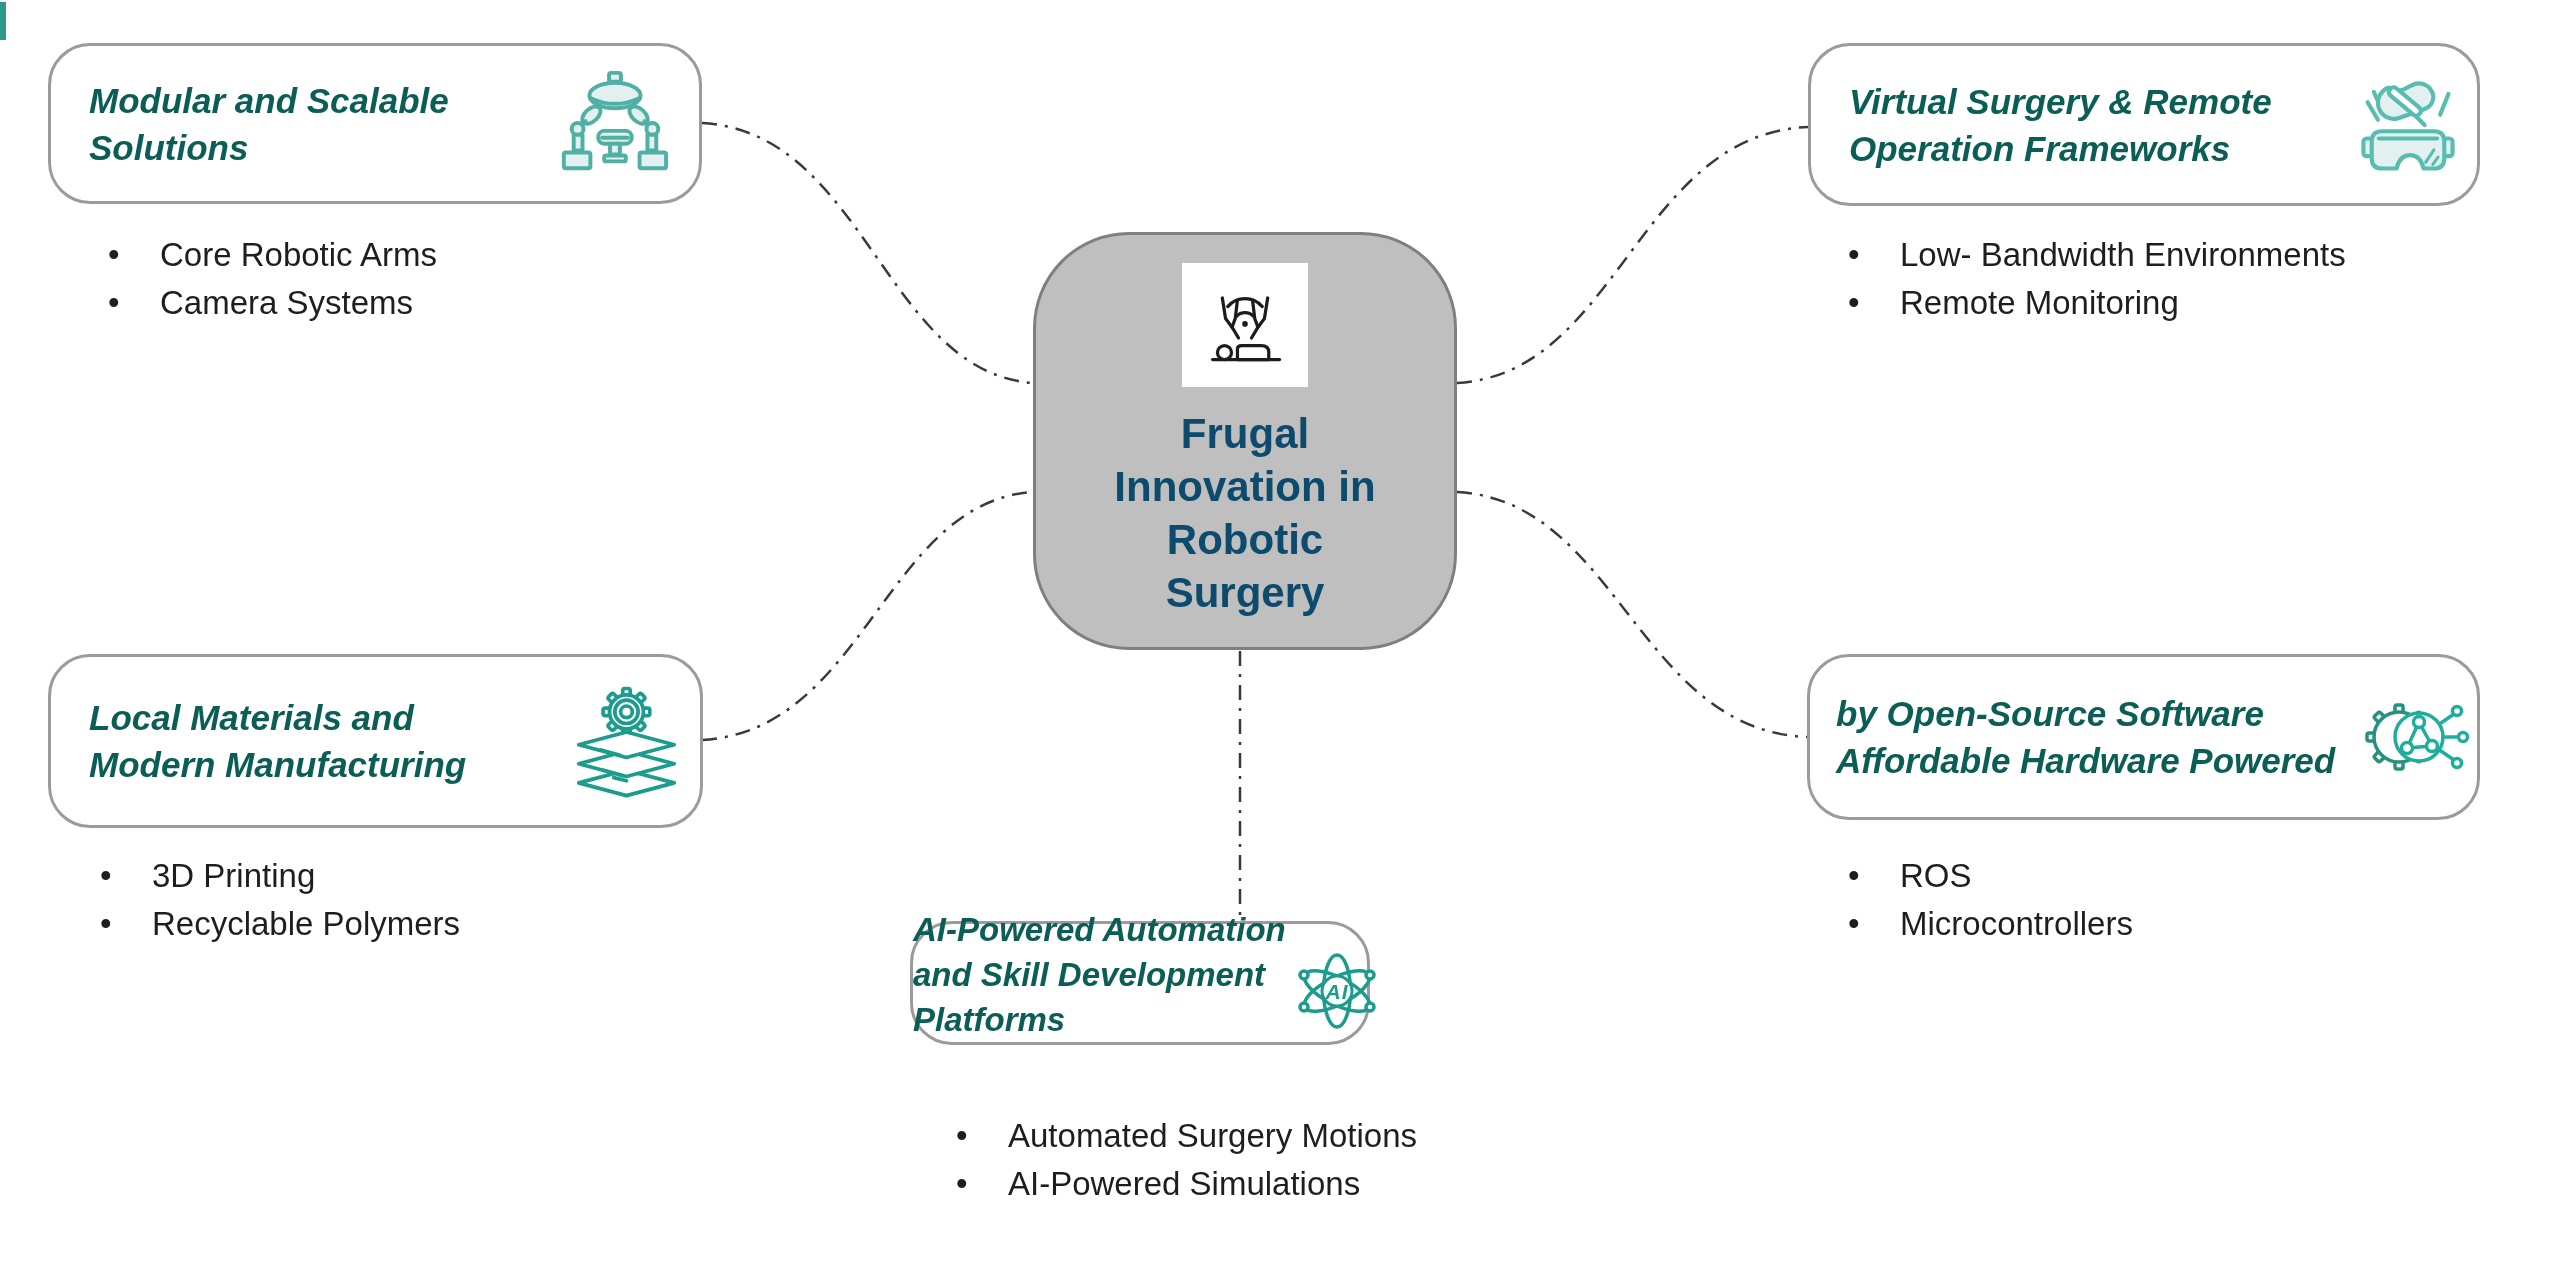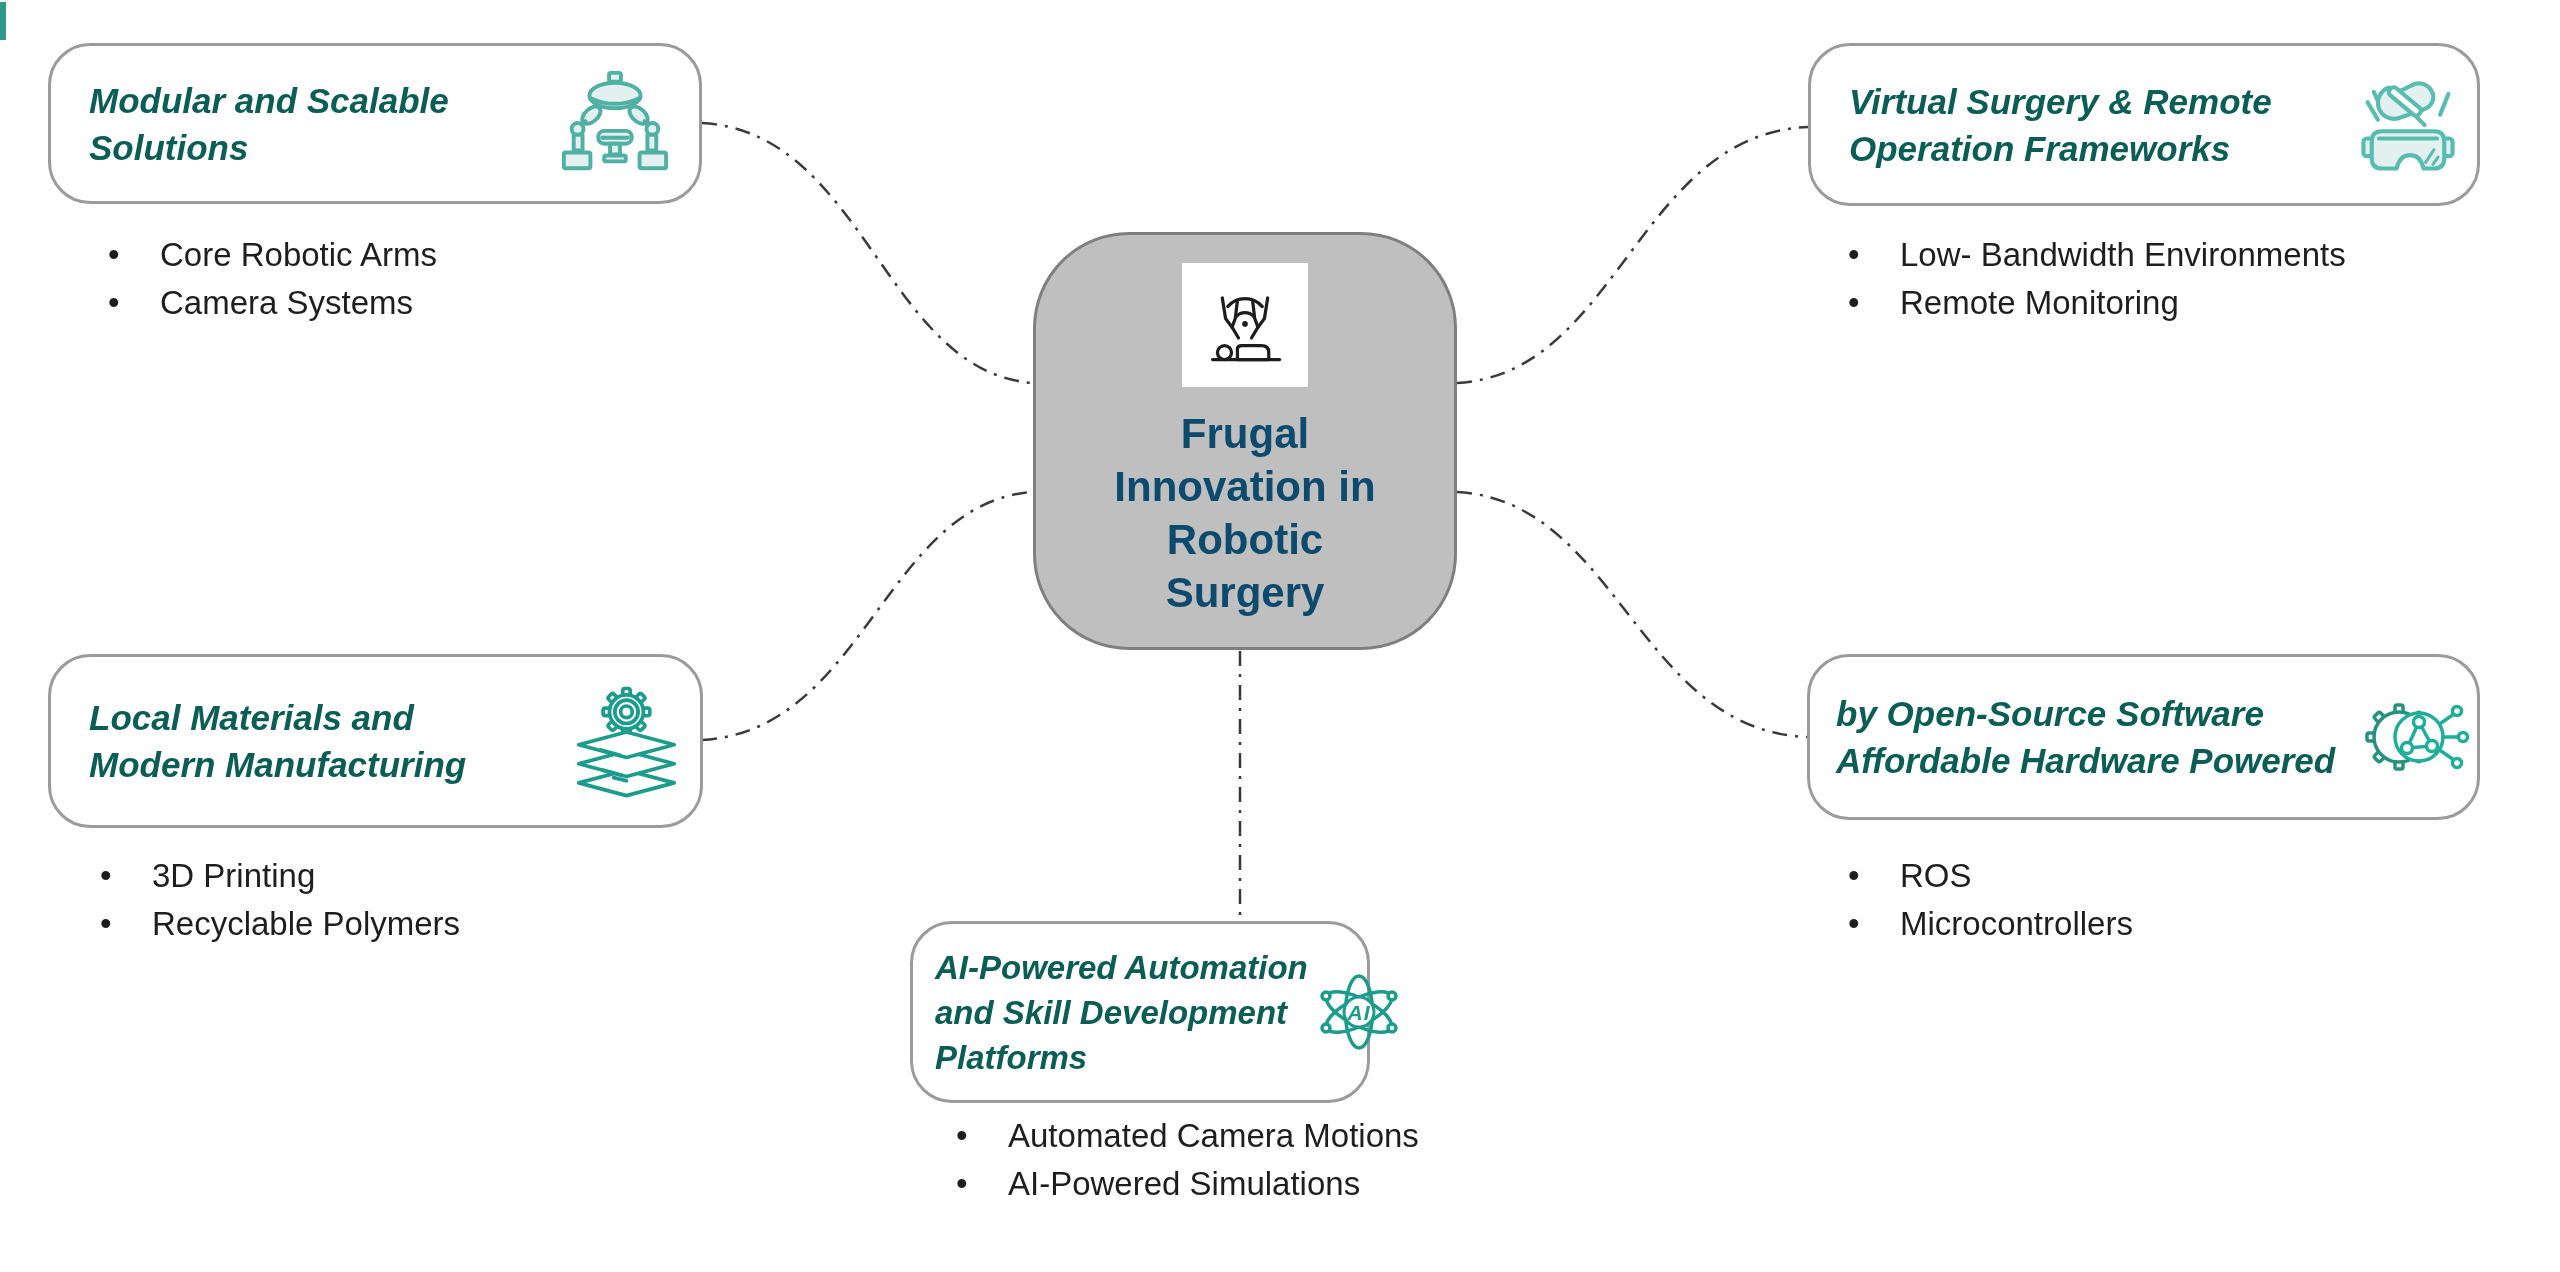--- a/index.html
+++ b/index.html
@@ -13,21 +13,21 @@
     position:absolute;background:#ffffff;border:3px solid #9b9b9b;border-radius:42px;
     box-sizing:border-box;display:flex;align-items:center;font-style:italic;
   }
   .card-title{flex:1;font-weight:bold;font-size:35px;line-height:47px;color:#0b5e55;}
   .card-title .line{display:block;white-space:nowrap;}
   .card-icon{flex:none;display:flex;align-items:center;justify-content:center;}
   .card.tl{left:48px;top:43px;width:654px;height:161px;padding-left:38px;}
   .card.tr{left:1808px;top:43px;width:672px;height:163px;padding-left:38px;}
   .card.bl{left:48px;top:654px;width:655px;height:174px;padding-left:38px;}
   .card.br{left:1807px;top:654px;width:673px;height:166px;padding-left:26px;}
-  .card.bc{left:910px;top:921px;width:460px;height:182px;padding-left:22px;}
+  .card.bc{left:910px;top:921px;width:460px;height:124px;align-items:flex-end;}
   .card.bc .card-title{font-size:33px;line-height:45px;}
   .card.tl .card-icon{width:118px;height:118px;margin-right:26px;}
   .card.tr .card-icon{width:114px;height:112px;margin-right:12px;}
   .card.bl .card-icon{width:118px;height:122px;margin-right:14px;}
   .card.br .card-icon{width:110px;height:104px;margin-right:4px;}
   .card.bc .card-icon{width:102px;height:102px;margin-right:6px;}
   
   .bullets{position:absolute;list-style:none;margin:0;padding:0;
     font-size:33px;line-height:48px;color:#1e1e1e;}
   .bullets li{display:flex;white-space:nowrap;}
@@ -287,20 +287,20 @@
         <circle cx="83" cy="34" r="4" fill="#ffffff"></circle>
         <circle cx="17" cy="66" r="4" fill="#ffffff"></circle>
         <circle cx="83" cy="66" r="4" fill="#ffffff"></circle>
         <circle cx="50" cy="50" r="15" fill="#ffffff" stroke-width="3"></circle>
         <text x="50" y="58" text-anchor="middle" fill="#1b9c8c" stroke="none" style="font-family:'Liberation Sans',sans-serif;font-size:21px;font-weight:bold;letter-spacing:1px">AI</text>
       </svg>
     </div>
   </div>
   <ul class="bullets bc">
     <li>
-        <span>Automated Camera Motions</span>
+        <span>Automated Surgery Motions</span>
       </li>
     <li>
         <span>AI-Powered Simulations</span>
       </li>
   </ul>
 
 </div>
 
 </body></html>

